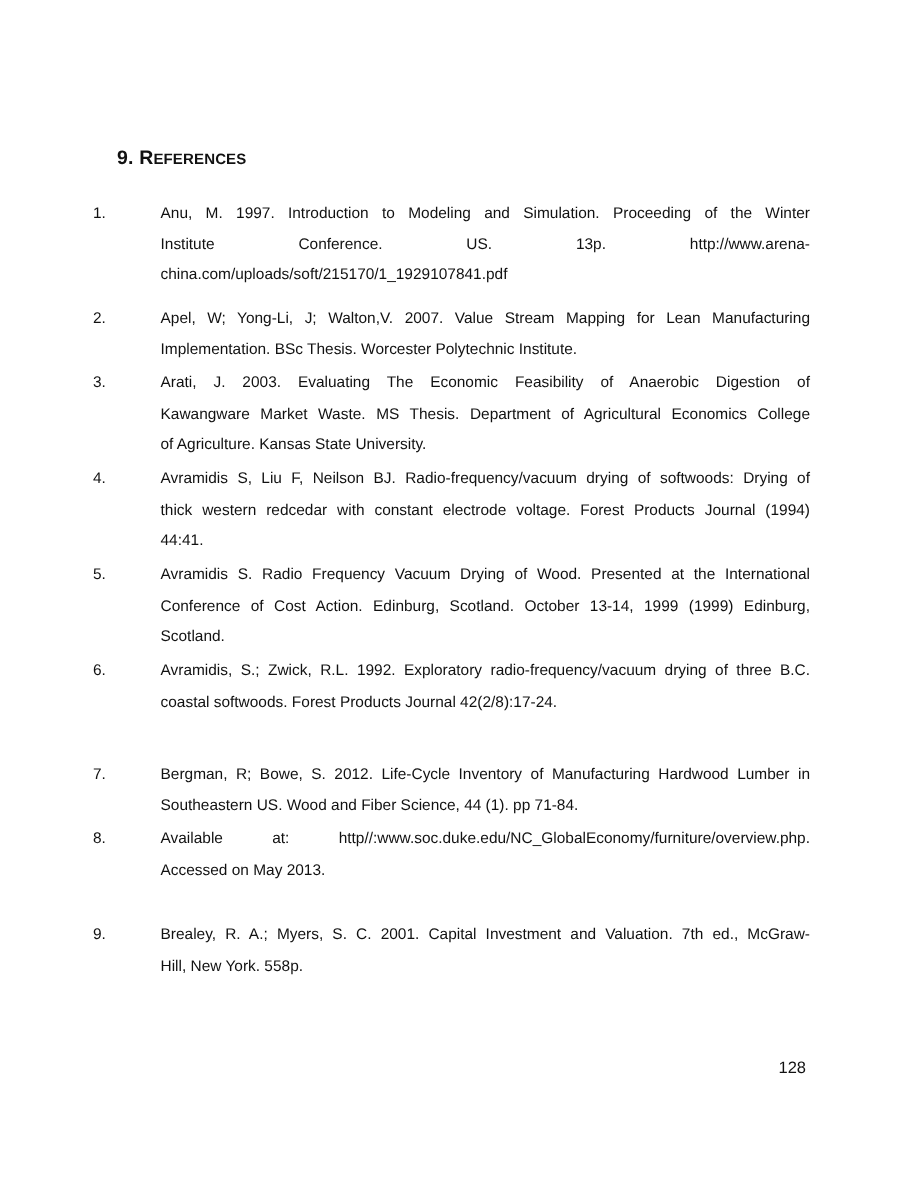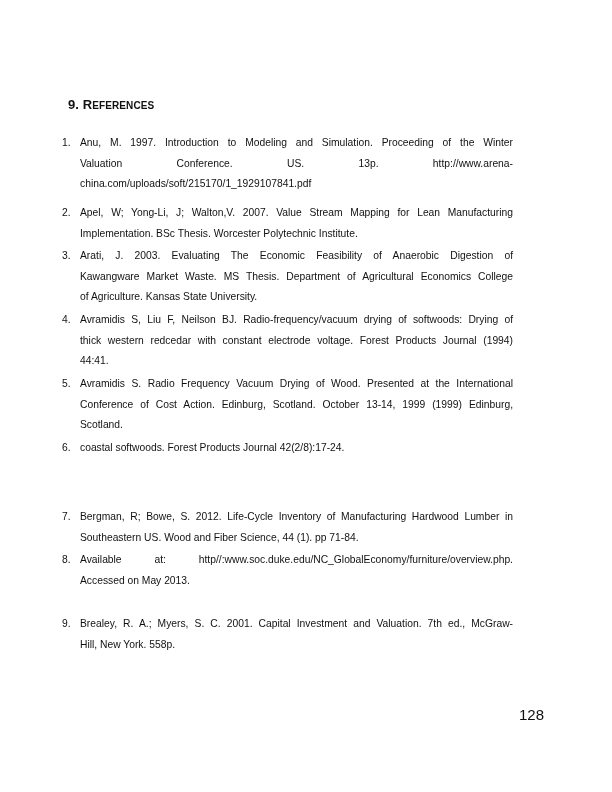--- a/index.html
+++ b/index.html
@@ -16,21 +16,21 @@
       color: #111111;
     }
     .page {
       position: absolute;
       left: 0; top: 0;
       width: 612px; height: 792px;
       background: #ffffff;
     }
     .heading {
       position: absolute;
-      left: 68px;
+      left: 78px;
       top: 97px;
       font-weight: bold;
       font-size: 13px;
       letter-spacing: 0.1px;
       color: #111;
       white-space: nowrap;
     }
     .heading .num { font-size: 13px; }
     .heading .cap { font-size: 13px; }
     .heading .sc { font-size: 10px; }
@@ -41,57 +41,57 @@
       font-size: 10.3px;
       line-height: 20.5px;
     }
     .ref-num {
       position: absolute;
       left: 0;
       top: 0;
       width: 40px;
     }
     .ref-text {
-      margin-left: 18px;
+      margin-left: 45px;
       width: 433px;
       text-align: justify;
       word-spacing: 0px;
     }
     .line {
       display: block;
       white-space: nowrap;
     }
     .line.just {
       text-align: justify;
       text-align-last: justify;
       white-space: normal;
     }
     .page-number {
       position: absolute;
       left: 519px;
       top: 706px;
-      font-size: 15px;
+      font-size: 11px;
       color: #111;
     }
   </style>
 </head>
 <body>
 
 <div class="page">
 
   <div class="heading">
     <span class="num">9.</span>
     <span class="cap">R</span><span class="sc">EFERENCES</span>
   </div>
 
   <div class="ref" style="top:133px;">
     <div class="ref-num">1.</div>
     <div class="ref-text">
       <span class="line just">Anu, M. 1997. Introduction to Modeling and Simulation. Proceeding of the Winter</span>
-      <span class="line just" style="word-spacing:0;">Valuation Conference. US. 13p. http://www.arena-</span>
+      <span class="line just" style="word-spacing:0;">Institute Conference. US. 13p. http://www.arena-</span>
       <span class="line">china.com/uploads/soft/215170/1_1929107841.pdf</span>
     </div>
   </div>
 
   <div class="ref" style="top:203px;">
     <div class="ref-num">2.</div>
     <div class="ref-text">
       <span class="line just">Apel, W; Yong-Li, J; Walton,V. 2007. Value Stream Mapping for Lean Manufacturing</span>
       <span class="line">Implementation. BSc Thesis. Worcester Polytechnic Institute.</span>
     </div>
@@ -120,20 +120,21 @@
     <div class="ref-text">
       <span class="line just">Avramidis S. Radio Frequency Vacuum Drying of Wood. Presented at the International</span>
       <span class="line just">Conference of Cost Action. Edinburg, Scotland. October 13-14, 1999 (1999) Edinburg,</span>
       <span class="line">Scotland.</span>
     </div>
   </div>
 
   <div class="ref" style="top:438px;">
     <div class="ref-num">6.</div>
     <div class="ref-text">
+      <span class="line just">Avramidis, S.; Zwick, R.L. 1992. Exploratory radio-frequency/vacuum drying of three B.C.</span>
       <span class="line">coastal softwoods. Forest Products Journal 42(2/8):17-24.</span>
     </div>
   </div>
 
   <div class="ref" style="top:507px;">
     <div class="ref-num">7.</div>
     <div class="ref-text">
       <span class="line just">Bergman, R; Bowe, S. 2012. Life-Cycle Inventory of Manufacturing Hardwood Lumber in</span>
       <span class="line">Southeastern US. Wood and Fiber Science, 44 (1). pp 71-84.</span>
     </div>

